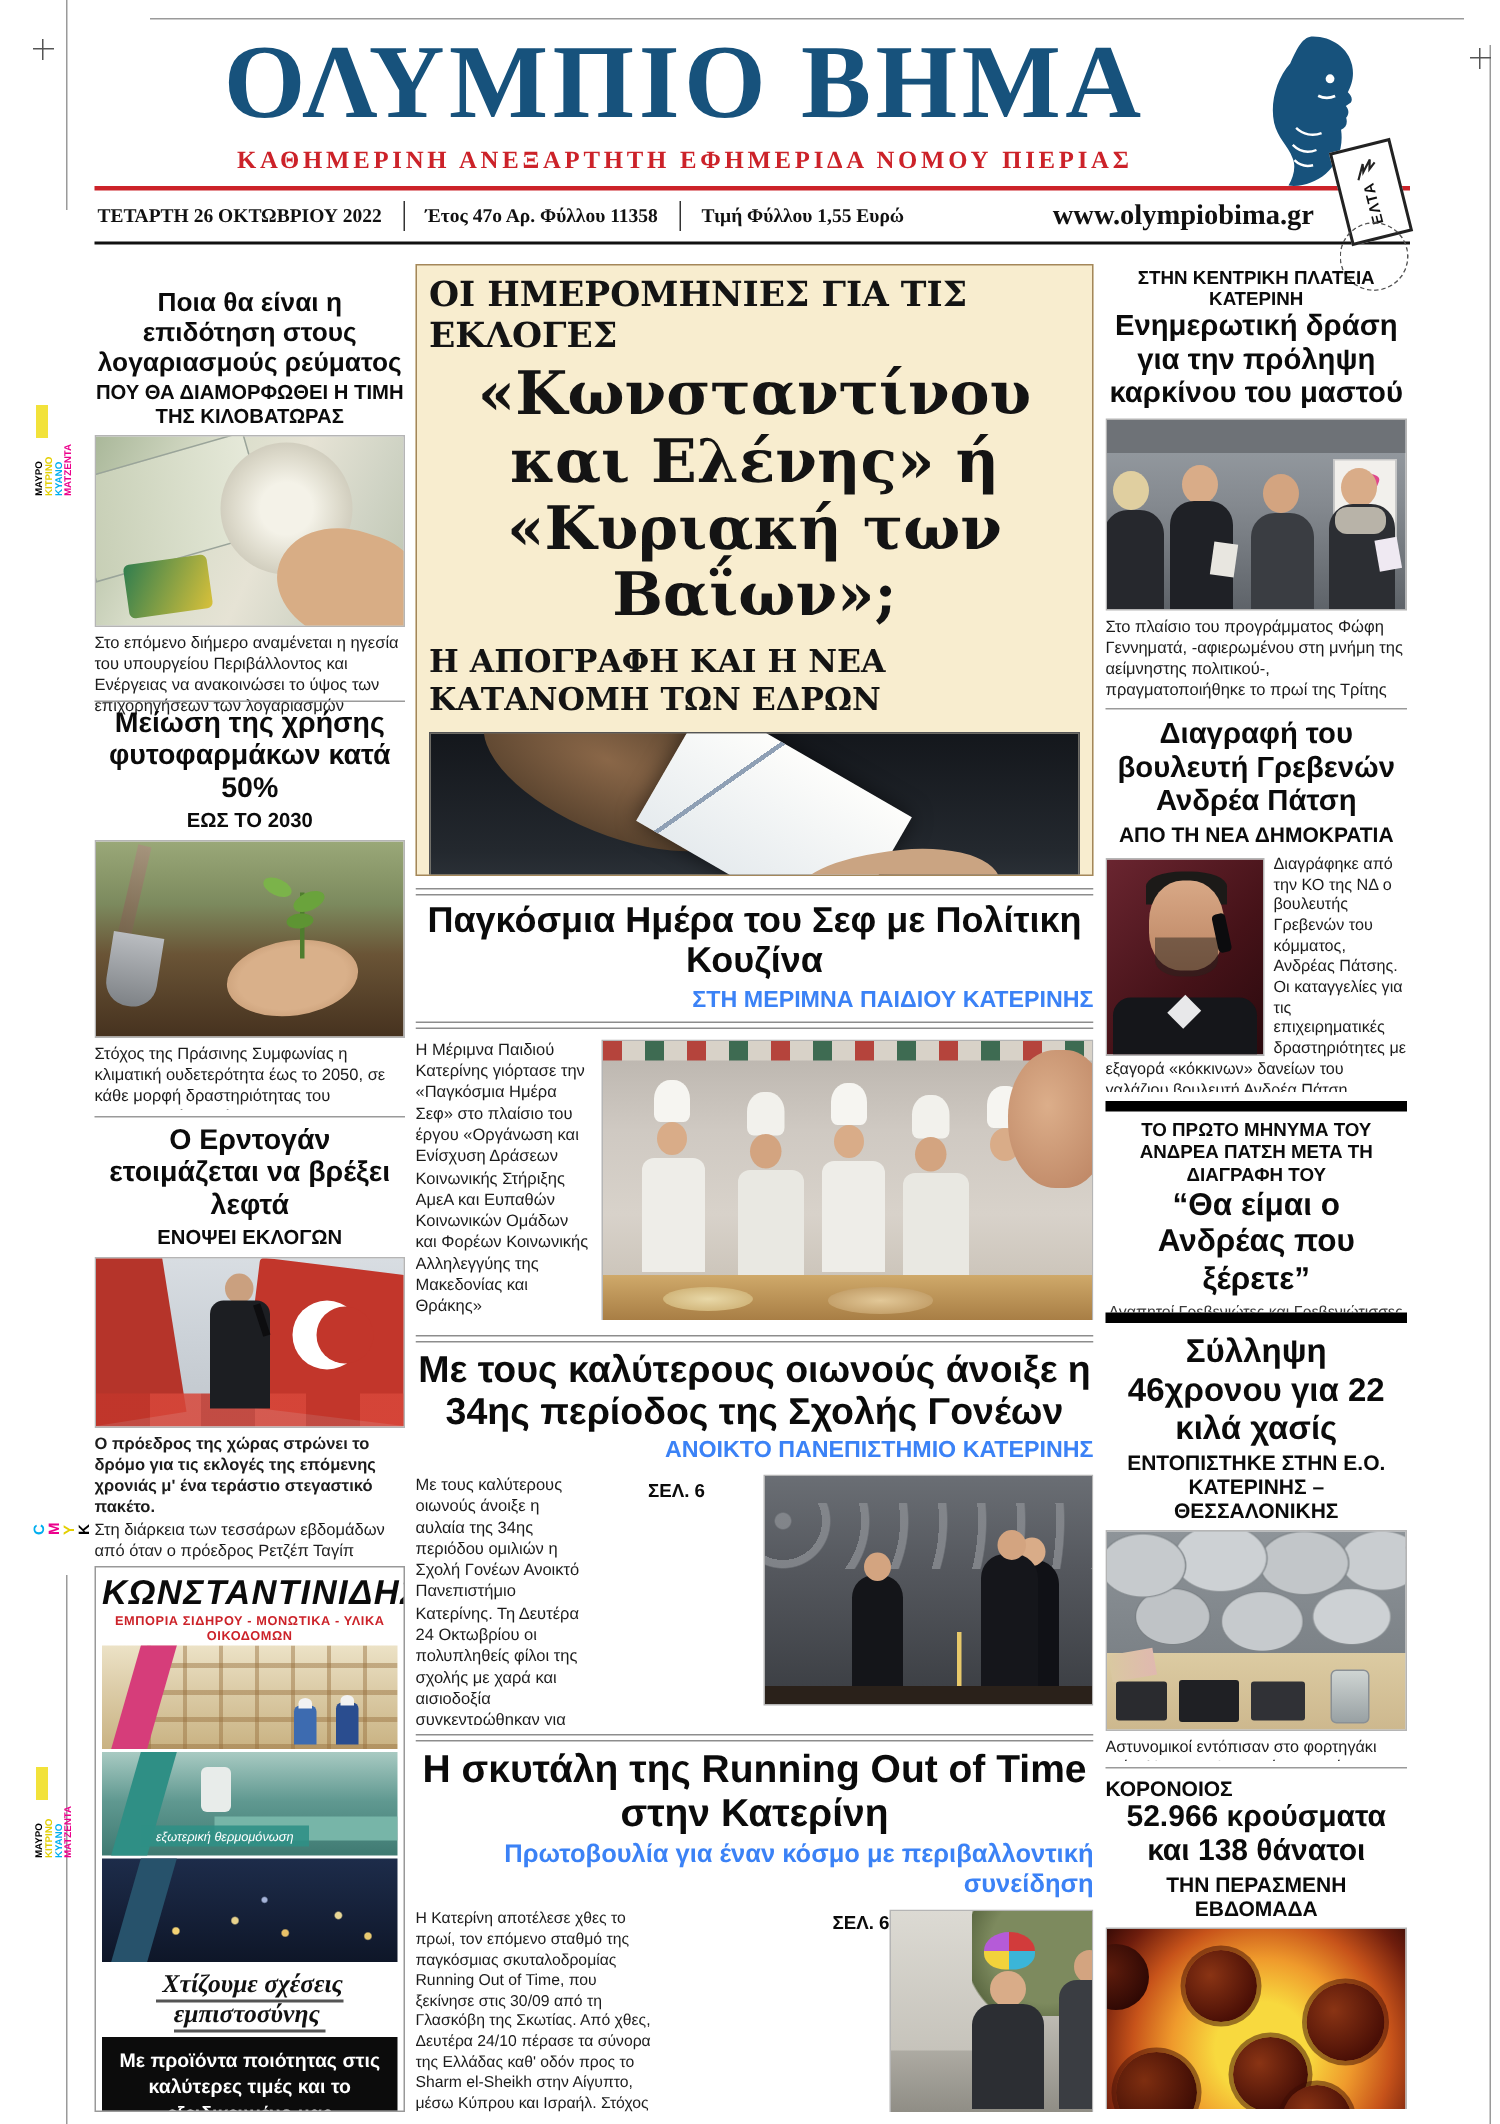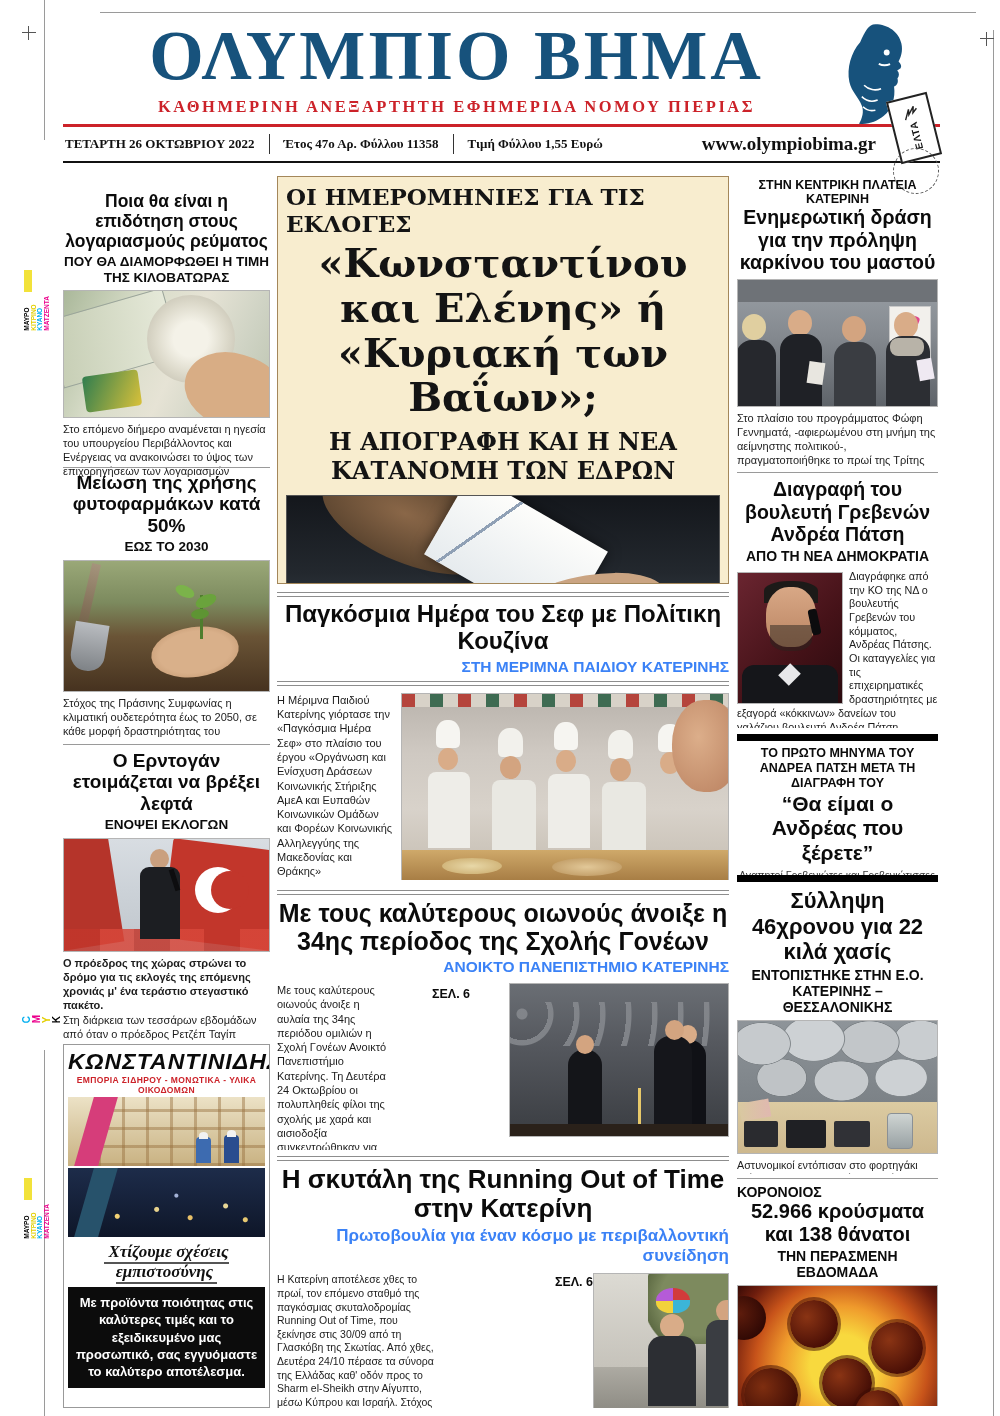--- a/index.html
+++ b/index.html
@@ -48,22 +48,22 @@
   .pg{font-weight:700;font-size:12.5px;text-align:right;color:#0b0b0b;}
   .photo{position:relative;overflow:hidden;border:1px solid #b5b5b5;background:#ddd;}
   .ph{position:absolute;}
   .rule{height:3px;border-top:1px solid #8d8d8d;border-bottom:1px solid #8d8d8d;}
   .thinrule{border-top:1px solid #9a9a9a;}
   
   .leadbox{background:#f8edcf;border:1px solid #a4875a;padding:6px 8px 8px;}
   .lead-kicker{font-family:"DejaVu Serif",serif;font-weight:700;font-size:23px;color:#141414;}
   .lead-head{font-family:"DejaVu Serif",serif;font-weight:700;font-size:40px;line-height:1.12;
              text-align:center;color:#141414;margin-top:4px;}
-  .lead-sub{font-family:"DejaVu Serif",serif;font-weight:700;font-size:24px;line-height:1.2;
-            text-align:center;color:#141414;margin-top:8px;}
+  .lead-sub{font-family:"DejaVu Serif",serif;font-weight:700;font-size:21px;line-height:1.2;
+            color:#141414;margin-top:8px;}
   .c-head{font-weight:700;font-size:24px;line-height:1.12;text-align:center;color:#0b0b0b;}
   .c-sub{font-weight:700;font-size:15.5px;text-align:right;color:#3b82f6;margin-top:3px;}
   .c-txtcol{float:left;width:116px;font-size:11px;line-height:1.3;color:#1c1c1c;}
   
   .r-kicker{font-weight:700;font-size:12.5px;text-align:center;color:#0b0b0b;}
   .r-head{font-weight:700;font-size:19.5px;line-height:1.16;text-align:center;color:#0b0b0b;}
   .r-sub{font-weight:700;font-size:14px;text-align:center;color:#0b0b0b;margin-top:2px;}
   .msgbox{border-top:7px solid #000;border-bottom:7px solid #000;padding:5px 2px 6px;}
   
   .ad-title{font-weight:700;font-style:italic;font-size:23px;text-align:center;letter-spacing:1px;color:#0b0b0b;}
@@ -192,20 +192,26 @@
   <div class="art l" style="top:1044px;height:364px;border:1px solid #999;padding:3px 4px;box-sizing:border-box;">
     <div class="ad-title">ΚΩΝΣΤΑΝΤΙΝΙΔΗΣ</div>
     <div class="ad-sub">ΕΜΠΟΡΙΑ ΣΙΔΗΡΟΥ - ΜΟΝΩΤΙΚΑ - ΥΛΙΚΑ ΟΙΚΟΔΟΜΩΝ</div>
     <div class="ad-photo" style="background:linear-gradient(180deg,#ece2c6 0%,#dbcba6 45%,#c9b282 100%);">
       <div class="ph" style="left:30px;top:0;right:0;bottom:0;background:repeating-linear-gradient(90deg,rgba(150,110,60,.45) 0 3px,transparent 3px 24px),repeating-linear-gradient(0deg,rgba(150,110,60,.45) 0 3px,transparent 3px 18px);"></div>
       <div class="ph" style="right:26px;bottom:3px;width:15px;height:28px;background:#2a4d8f;border-radius:4px 4px 0 0;"></div>
       <div class="ph" style="right:29px;bottom:29px;width:9px;height:7px;background:#f2f2f2;border-radius:50% 50% 0 0;"></div>
       <div class="ph" style="right:54px;bottom:3px;width:15px;height:26px;background:#3d6bb0;border-radius:4px 4px 0 0;"></div>
       <div class="ph" style="right:57px;bottom:27px;width:9px;height:7px;background:#f2f2f2;border-radius:50% 50% 0 0;"></div>
       <div class="ad-stripe" style="left:16px;background:#d63d7a;"></div>
+    </div>
+    <div class="ad-photo" style="background:linear-gradient(180deg,#a8cac2 0%,#5f9890 48%,#3f7a72 100%);">
+      <div class="ph" style="left:66px;top:10px;width:20px;height:30px;background:#e8ecea;border-radius:4px;"></div>
+      <div class="ph" style="right:0;bottom:10px;width:62%;height:16px;background:#77b5a8;"></div>
+      <div class="ad-stripe" style="left:16px;background:#2f8f85;"></div>
+      <div class="ad-label">εξωτερική θερμομόνωση</div>
     </div>
     <div class="ad-photo" style="background:linear-gradient(180deg,#1d2c4a 0%,#152038 55%,#0e1628 100%);">
       <div class="ph" style="left:0;top:0;right:0;bottom:0;background:radial-gradient(circle at 25% 70%,rgba(255,220,120,.95) 0 2px,transparent 3px),radial-gradient(circle at 45% 60%,rgba(255,230,150,.9) 0 2px,transparent 3px),radial-gradient(circle at 62% 72%,rgba(255,210,110,.9) 0 2px,transparent 3px),radial-gradient(circle at 80% 55%,rgba(255,235,160,.9) 0 2px,transparent 3px),radial-gradient(circle at 90% 75%,rgba(255,220,120,.9) 0 2px,transparent 3px),radial-gradient(circle at 55% 40%,rgba(200,215,255,.8) 0 1.5px,transparent 2.5px);"></div>
       <div class="ad-stripe" style="left:16px;background:#27526b;"></div>
     </div>
     <div class="ad-slogan"><span>Χτίζουμε σχέσεις εμπιστοσύνης</span></div>
     <div class="ad-black">
       <div class="ad-body">Με προϊόντα ποιότητας στις καλύτερες τιμές  και το εξειδικευμένο μας προσωπικό, σας εγγυόμαστε το καλύτερο αποτέλεσμα.</div>
 
     </div>

